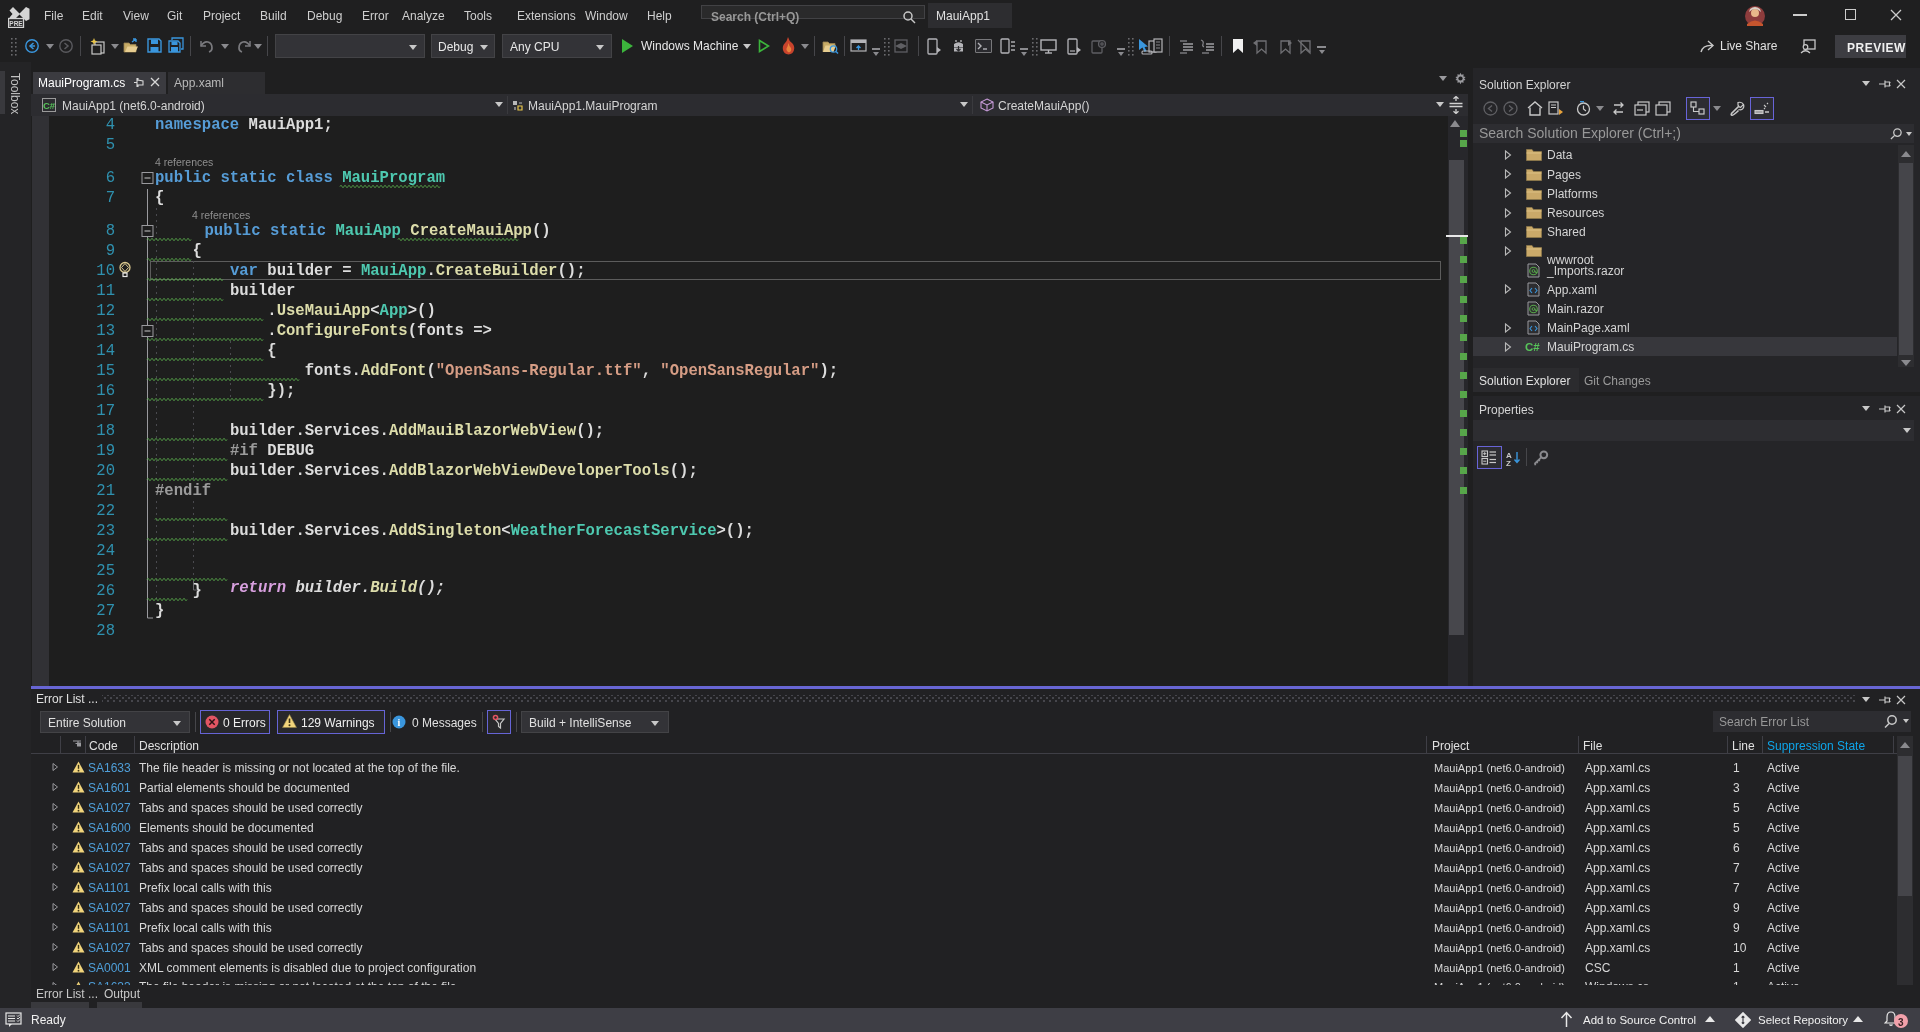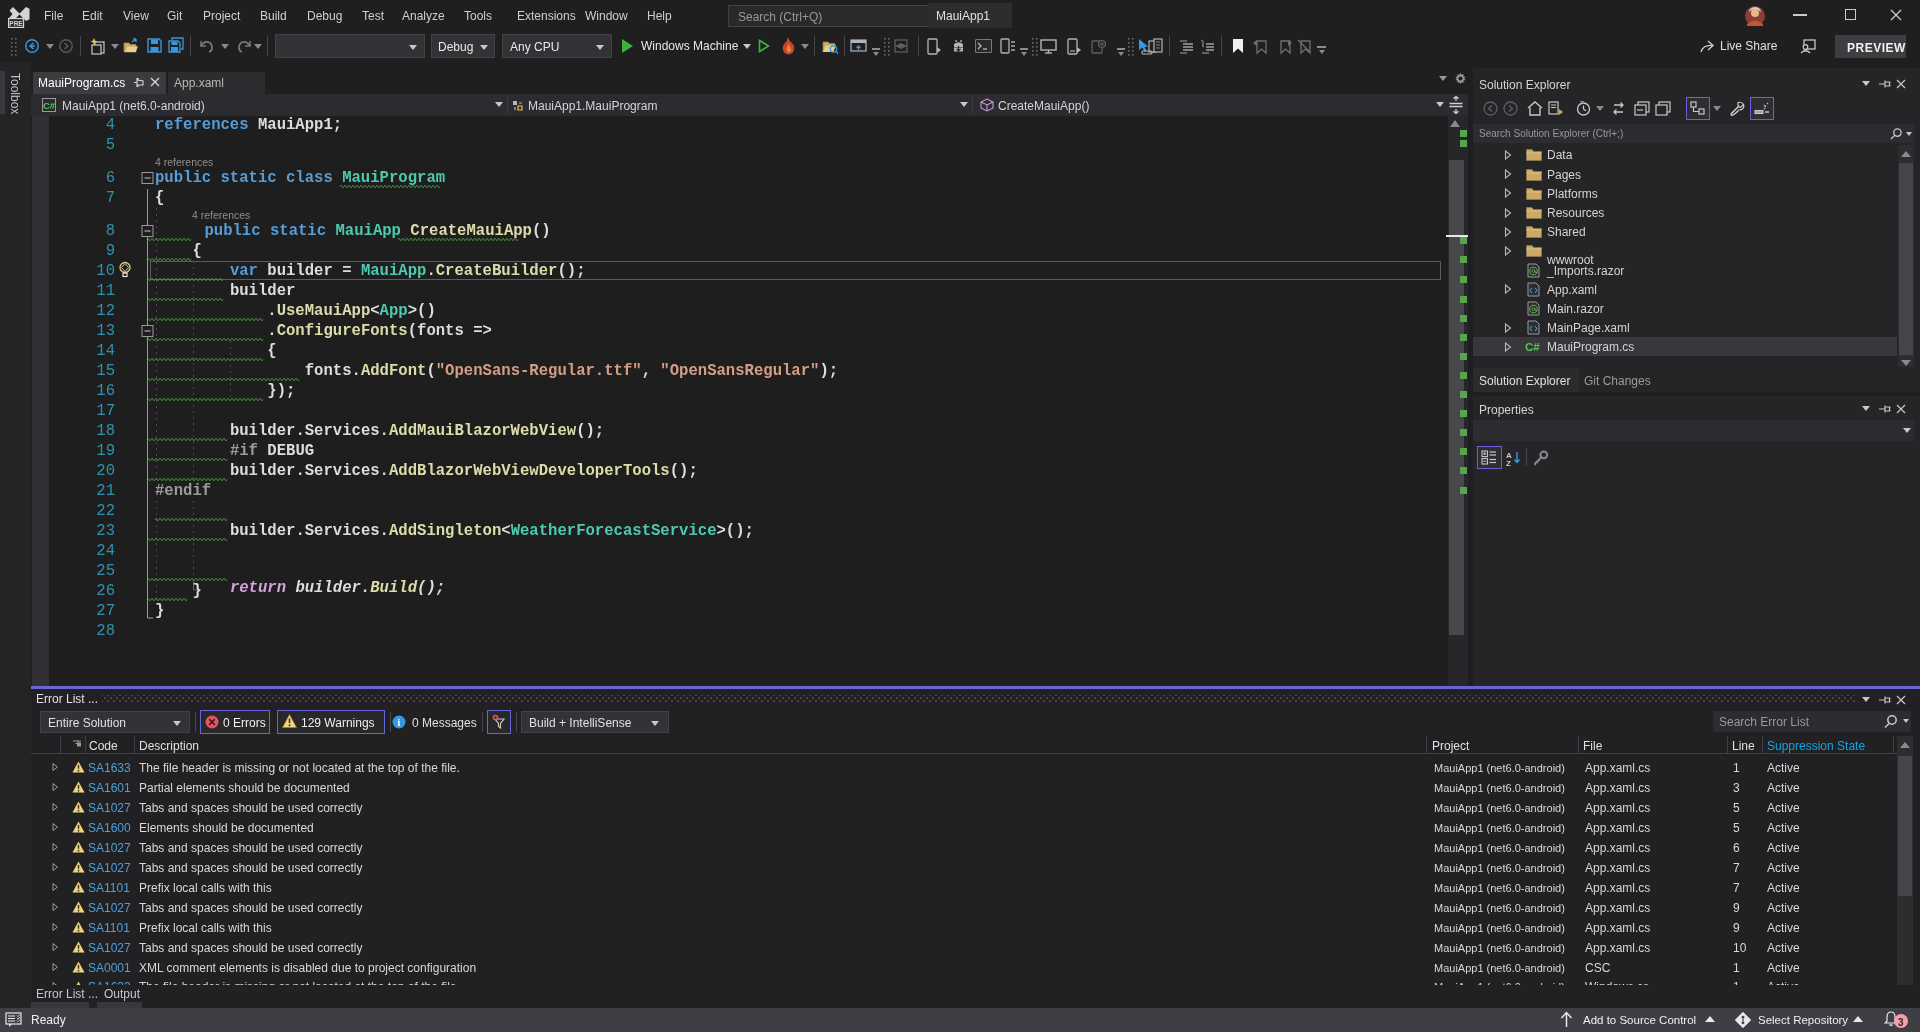--- a/index.html
+++ b/index.html
@@ -1,44 +1,44 @@
 <!DOCTYPE html>
 <html><head><meta charset="utf-8"><style>
 *{margin:0;padding:0;box-sizing:border-box;}
 html,body{width:1920px;height:1032px;overflow:hidden;background:#1f1f20;}
 body{font-family:"Liberation Sans",sans-serif;color:#c8c8c8;position:relative;}
 .abs{position:absolute;}
 .t12{font-size:12px;line-height:12px;white-space:nowrap;}
-.t11{font-size:10px;line-height:11.5px;white-space:nowrap;}
+.t11{font-size:14px;line-height:11.5px;white-space:nowrap;}
 .code{font-family:"Liberation Mono",monospace;font-size:15.6px;font-weight:700;white-space:pre;}
 .kw{color:#569cd6;}.ty{color:#4ec9b0;}.me{color:#dcdcaa;}.st{color:#d69d85;}.pp{color:#9b9b9b;}.ck{color:#d8a0df;}.pl{color:#dcdcdc;}
 .combo{background:#333337;border:1px solid #434346;}
 .sep{position:absolute;width:1px;background:#46464a;}
 svg{display:block;}
 </style></head><body>
 <div class="abs" style="left:0;top:0;width:1920px;height:30px;background:#1f1f20;"></div>
 <svg class="abs" style="left:8px;top:5px;" width="25" height="23" viewBox="0 0 25 23">
 <path d="M1.5 5.5 L5 2 L11.5 8.5 L18 2 L21.5 3.7 L21.5 14.3 L18 16 L11.5 9.5 L5 16 L1.5 12.5 L4.5 9 Z M5 6.1 L7.9 9 L5 11.9 Z M18 5.2 L18 12.8 L14.9 9 Z" fill="#d4d4d4"></path>
 <rect x="0.5" y="13.5" width="15" height="9" fill="#2a2a2b" stroke="#d4d4d4" stroke-width="1.3"></rect>
 <text x="8" y="20.8" font-size="6.5" font-weight="bold" fill="#d4d4d4" text-anchor="middle" font-family="Liberation Sans">PRE</text>
   </svg>
 <div class="abs t12" style="left:44px;top:10px;color:#cfcfcf;">File</div>
 <div class="abs t12" style="left:82px;top:10px;color:#cfcfcf;">Edit</div>
 <div class="abs t12" style="left:123px;top:10px;color:#cfcfcf;">View</div>
 <div class="abs t12" style="left:167px;top:10px;color:#cfcfcf;">Git</div>
 <div class="abs t12" style="left:203px;top:10px;color:#cfcfcf;">Project</div>
 <div class="abs t12" style="left:260px;top:10px;color:#cfcfcf;">Build</div>
 <div class="abs t12" style="left:307px;top:10px;color:#cfcfcf;">Debug</div>
-<div class="abs t12" style="left:362px;top:10px;color:#cfcfcf;">Test</div>
+<div class="abs t12" style="left:362px;top:10px;color:#cfcfcf;">Error</div>
 <div class="abs t12" style="left:402px;top:10px;color:#cfcfcf;">Analyze</div>
 <div class="abs t12" style="left:464px;top:10px;color:#cfcfcf;">Tools</div>
 <div class="abs t12" style="left:517px;top:10px;color:#cfcfcf;">Extensions</div>
 <div class="abs t12" style="left:585px;top:10px;color:#cfcfcf;">Window</div>
 <div class="abs t12" style="left:647px;top:10px;color:#cfcfcf;">Help</div>
-<div class="abs" style="left:728px;top:5px;width:224px;height:22px;background:#2a2a2b;border:1px solid #424245;">
+<div class="abs" style="left:701px;top:5px;width:224px;height:14px;background:#2a2a2b;border:1px solid #424245;font-weight:bold;">
 <div class="abs t12" style="left:9px;top:5px;color:#989898;">Search (Ctrl+Q)</div>
 <svg class="abs" style="right:8px;top:4px;" width="14" height="14" viewBox="0 0 14 14">
       <circle cx="6" cy="6" r="4" fill="none" stroke="#c8c8c8" stroke-width="1.5"></circle>
       <line x1="9" y1="9" x2="13" y2="13" stroke="#c8c8c8" stroke-width="1.5"></line>
     </svg>
   </div>
 <div class="abs" style="left:928px;top:3px;width:84px;height:25px;background:#2d2d30;"></div>
 <div class="abs t12" style="left:936px;top:10px;color:#e0e0e0;">MauiApp1</div>
 <svg class="abs" style="left:1744px;top:5px;" width="22" height="22" viewBox="0 0 22 22">
     <circle cx="11" cy="11" r="10" fill="#8d3c3c"></circle>
@@ -348,21 +348,21 @@
 <div class="abs" style="left:1460px;top:334px;width:7px;height:7px;background:#57a64a;"></div>
 <div class="abs" style="left:1460px;top:353px;width:7px;height:7px;background:#57a64a;"></div>
 <div class="abs" style="left:1460px;top:372px;width:7px;height:7px;background:#57a64a;"></div>
 <div class="abs" style="left:1460px;top:391px;width:7px;height:7px;background:#57a64a;"></div>
 <div class="abs" style="left:1460px;top:410px;width:7px;height:7px;background:#57a64a;"></div>
 <div class="abs" style="left:1460px;top:429px;width:7px;height:7px;background:#57a64a;"></div>
 <div class="abs" style="left:1460px;top:448px;width:7px;height:7px;background:#57a64a;"></div>
 <div class="abs" style="left:1460px;top:467px;width:7px;height:7px;background:#57a64a;"></div>
 <div class="abs" style="left:1460px;top:487px;width:7px;height:7px;background:#57a64a;"></div>
 <div class="abs" style="left:1446px;top:235px;width:22px;height:2px;background:#e8e8e8;"></div>
-<div class="abs code" style="left:155px;top:115px;height:20px;line-height:20px;z-index:2;"><span class="kw">references</span><span class="pl"> MauiApp1;</span></div>
+<div class="abs code" style="left:155px;top:115px;height:20px;line-height:20px;z-index:2;"><span class="kw">namespace</span><span class="pl"> MauiApp1;</span></div>
 <div class="abs code" style="left:155px;top:168px;height:20px;line-height:20px;z-index:2;"><span class="kw">public static class </span><span class="ty">MauiProgram</span></div>
 <div class="abs code" style="left:155px;top:188px;height:20px;line-height:20px;z-index:2;"><span class="pl">{</span></div>
 <div class="abs code" style="left:155px;top:221px;height:20px;line-height:20px;z-index:2;padding-left:12px;">&nbsp;&nbsp;&nbsp;&nbsp;<span class="kw">public static </span><span class="ty">MauiApp</span><span class="pl"> </span><span class="me">CreateMauiApp</span><span class="pl">()</span></div>
 <div class="abs code" style="left:155px;top:241px;height:20px;line-height:20px;z-index:2;">&nbsp;&nbsp;&nbsp;&nbsp;<span class="pl">{</span></div>
 <div class="abs code" style="left:155px;top:261px;height:20px;line-height:20px;z-index:2;">&nbsp;&nbsp;&nbsp;&nbsp;&nbsp;&nbsp;&nbsp;&nbsp;<span class="kw">var</span><span class="pl"> builder = </span><span class="ty">MauiApp</span><span class="pl">.</span><span class="me">CreateBuilder</span><span class="pl">();</span></div>
 <div class="abs code" style="left:155px;top:281px;height:20px;line-height:20px;z-index:2;">&nbsp;&nbsp;&nbsp;&nbsp;&nbsp;&nbsp;&nbsp;&nbsp;<span class="pl">builder</span></div>
 <div class="abs code" style="left:155px;top:301px;height:20px;line-height:20px;z-index:2;">&nbsp;&nbsp;&nbsp;&nbsp;&nbsp;&nbsp;&nbsp;&nbsp;&nbsp;&nbsp;&nbsp;&nbsp;<span class="pl">.</span><span class="me">UseMauiApp</span><span class="pl">&lt;</span><span class="ty">App</span><span class="pl">&gt;()</span></div>
 <div class="abs code" style="left:155px;top:321px;height:20px;line-height:20px;z-index:2;">&nbsp;&nbsp;&nbsp;&nbsp;&nbsp;&nbsp;&nbsp;&nbsp;&nbsp;&nbsp;&nbsp;&nbsp;<span class="pl">.</span><span class="me">ConfigureFonts</span><span class="pl">(fonts =&gt;</span></div>
 <div class="abs code" style="left:155px;top:341px;height:20px;line-height:20px;z-index:2;">&nbsp;&nbsp;&nbsp;&nbsp;&nbsp;&nbsp;&nbsp;&nbsp;&nbsp;&nbsp;&nbsp;&nbsp;<span class="pl">{</span></div>
 <div class="abs code" style="left:155px;top:361px;height:20px;line-height:20px;z-index:2;">&nbsp;&nbsp;&nbsp;&nbsp;&nbsp;&nbsp;&nbsp;&nbsp;&nbsp;&nbsp;&nbsp;&nbsp;&nbsp;&nbsp;&nbsp;&nbsp;<span class="pl">fonts.</span><span class="me">AddFont</span><span class="pl">(</span><span class="st">"OpenSans-Regular.ttf"</span><span class="pl">, </span><span class="st">"OpenSansRegular"</span><span class="pl">);</span></div>

